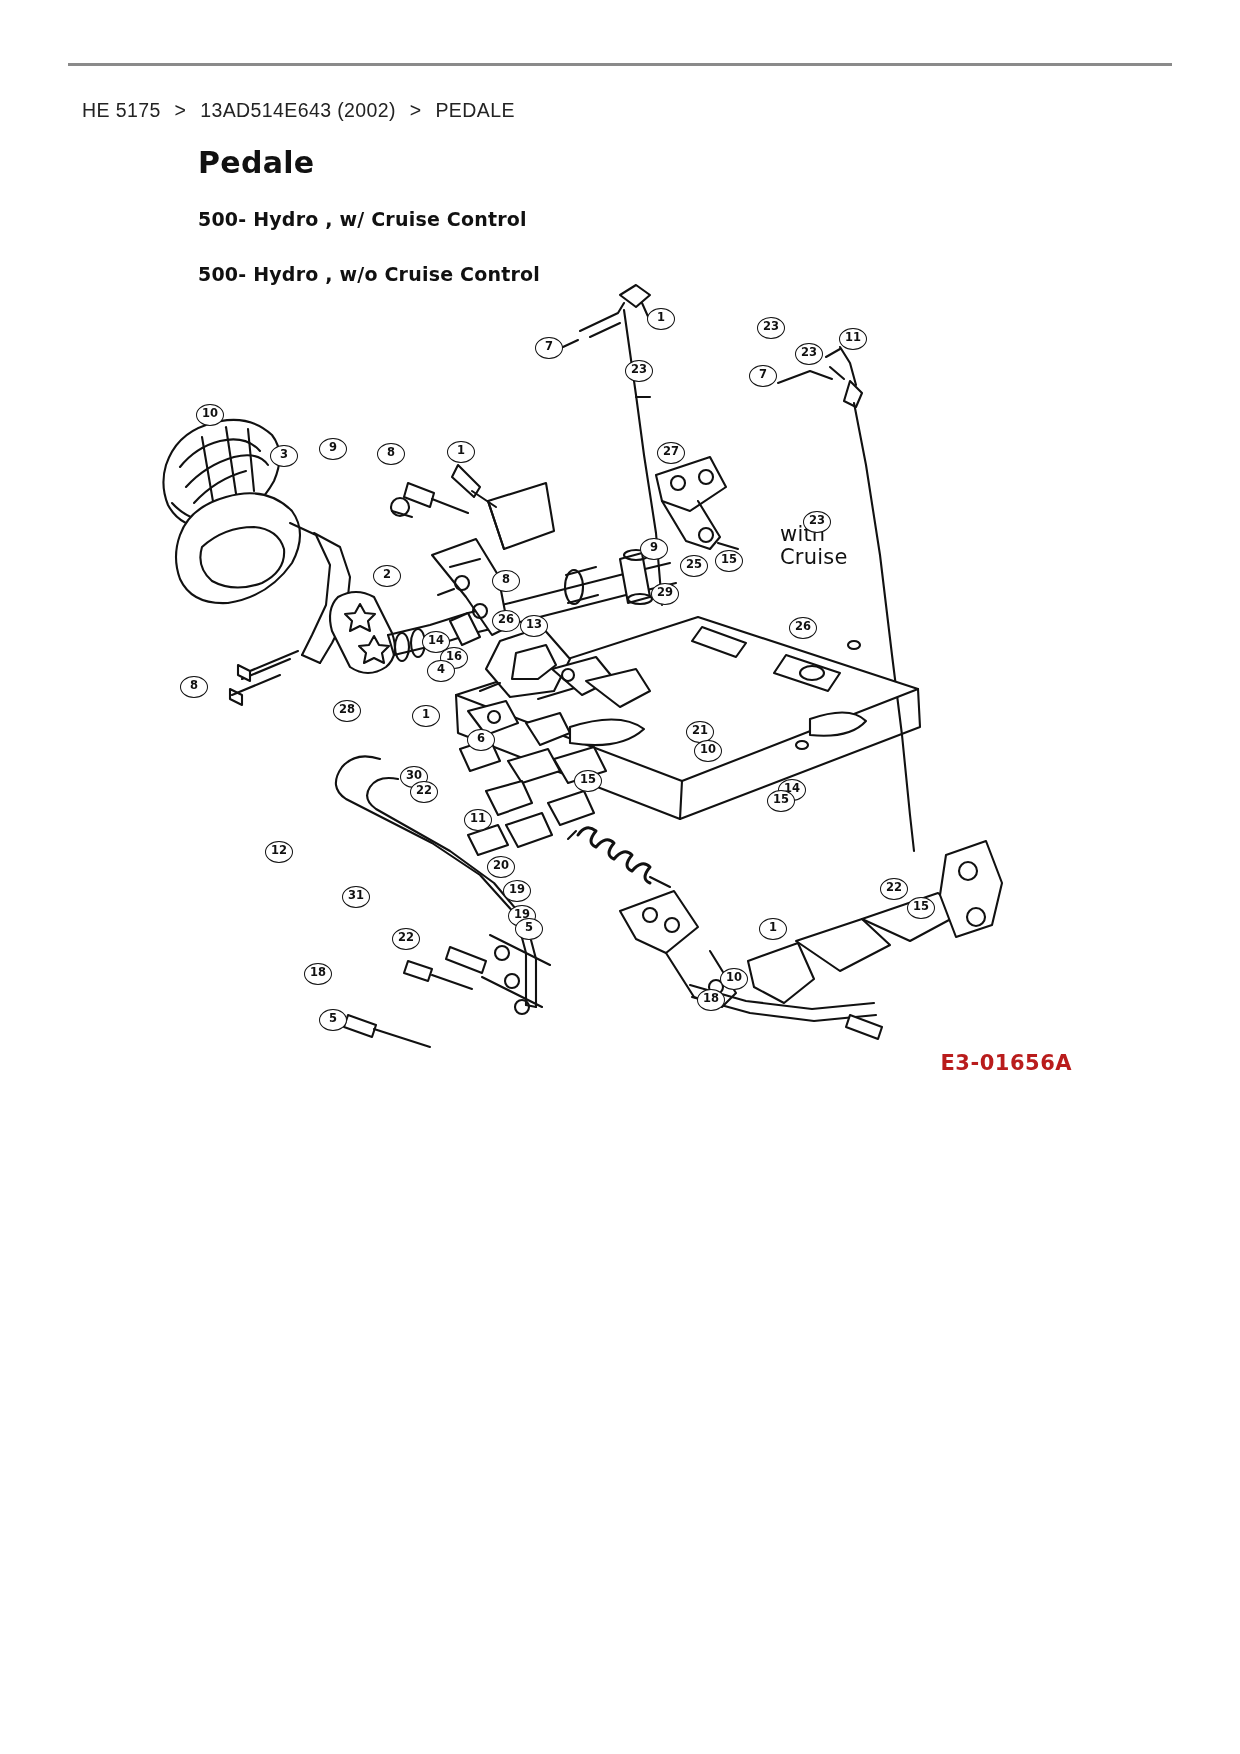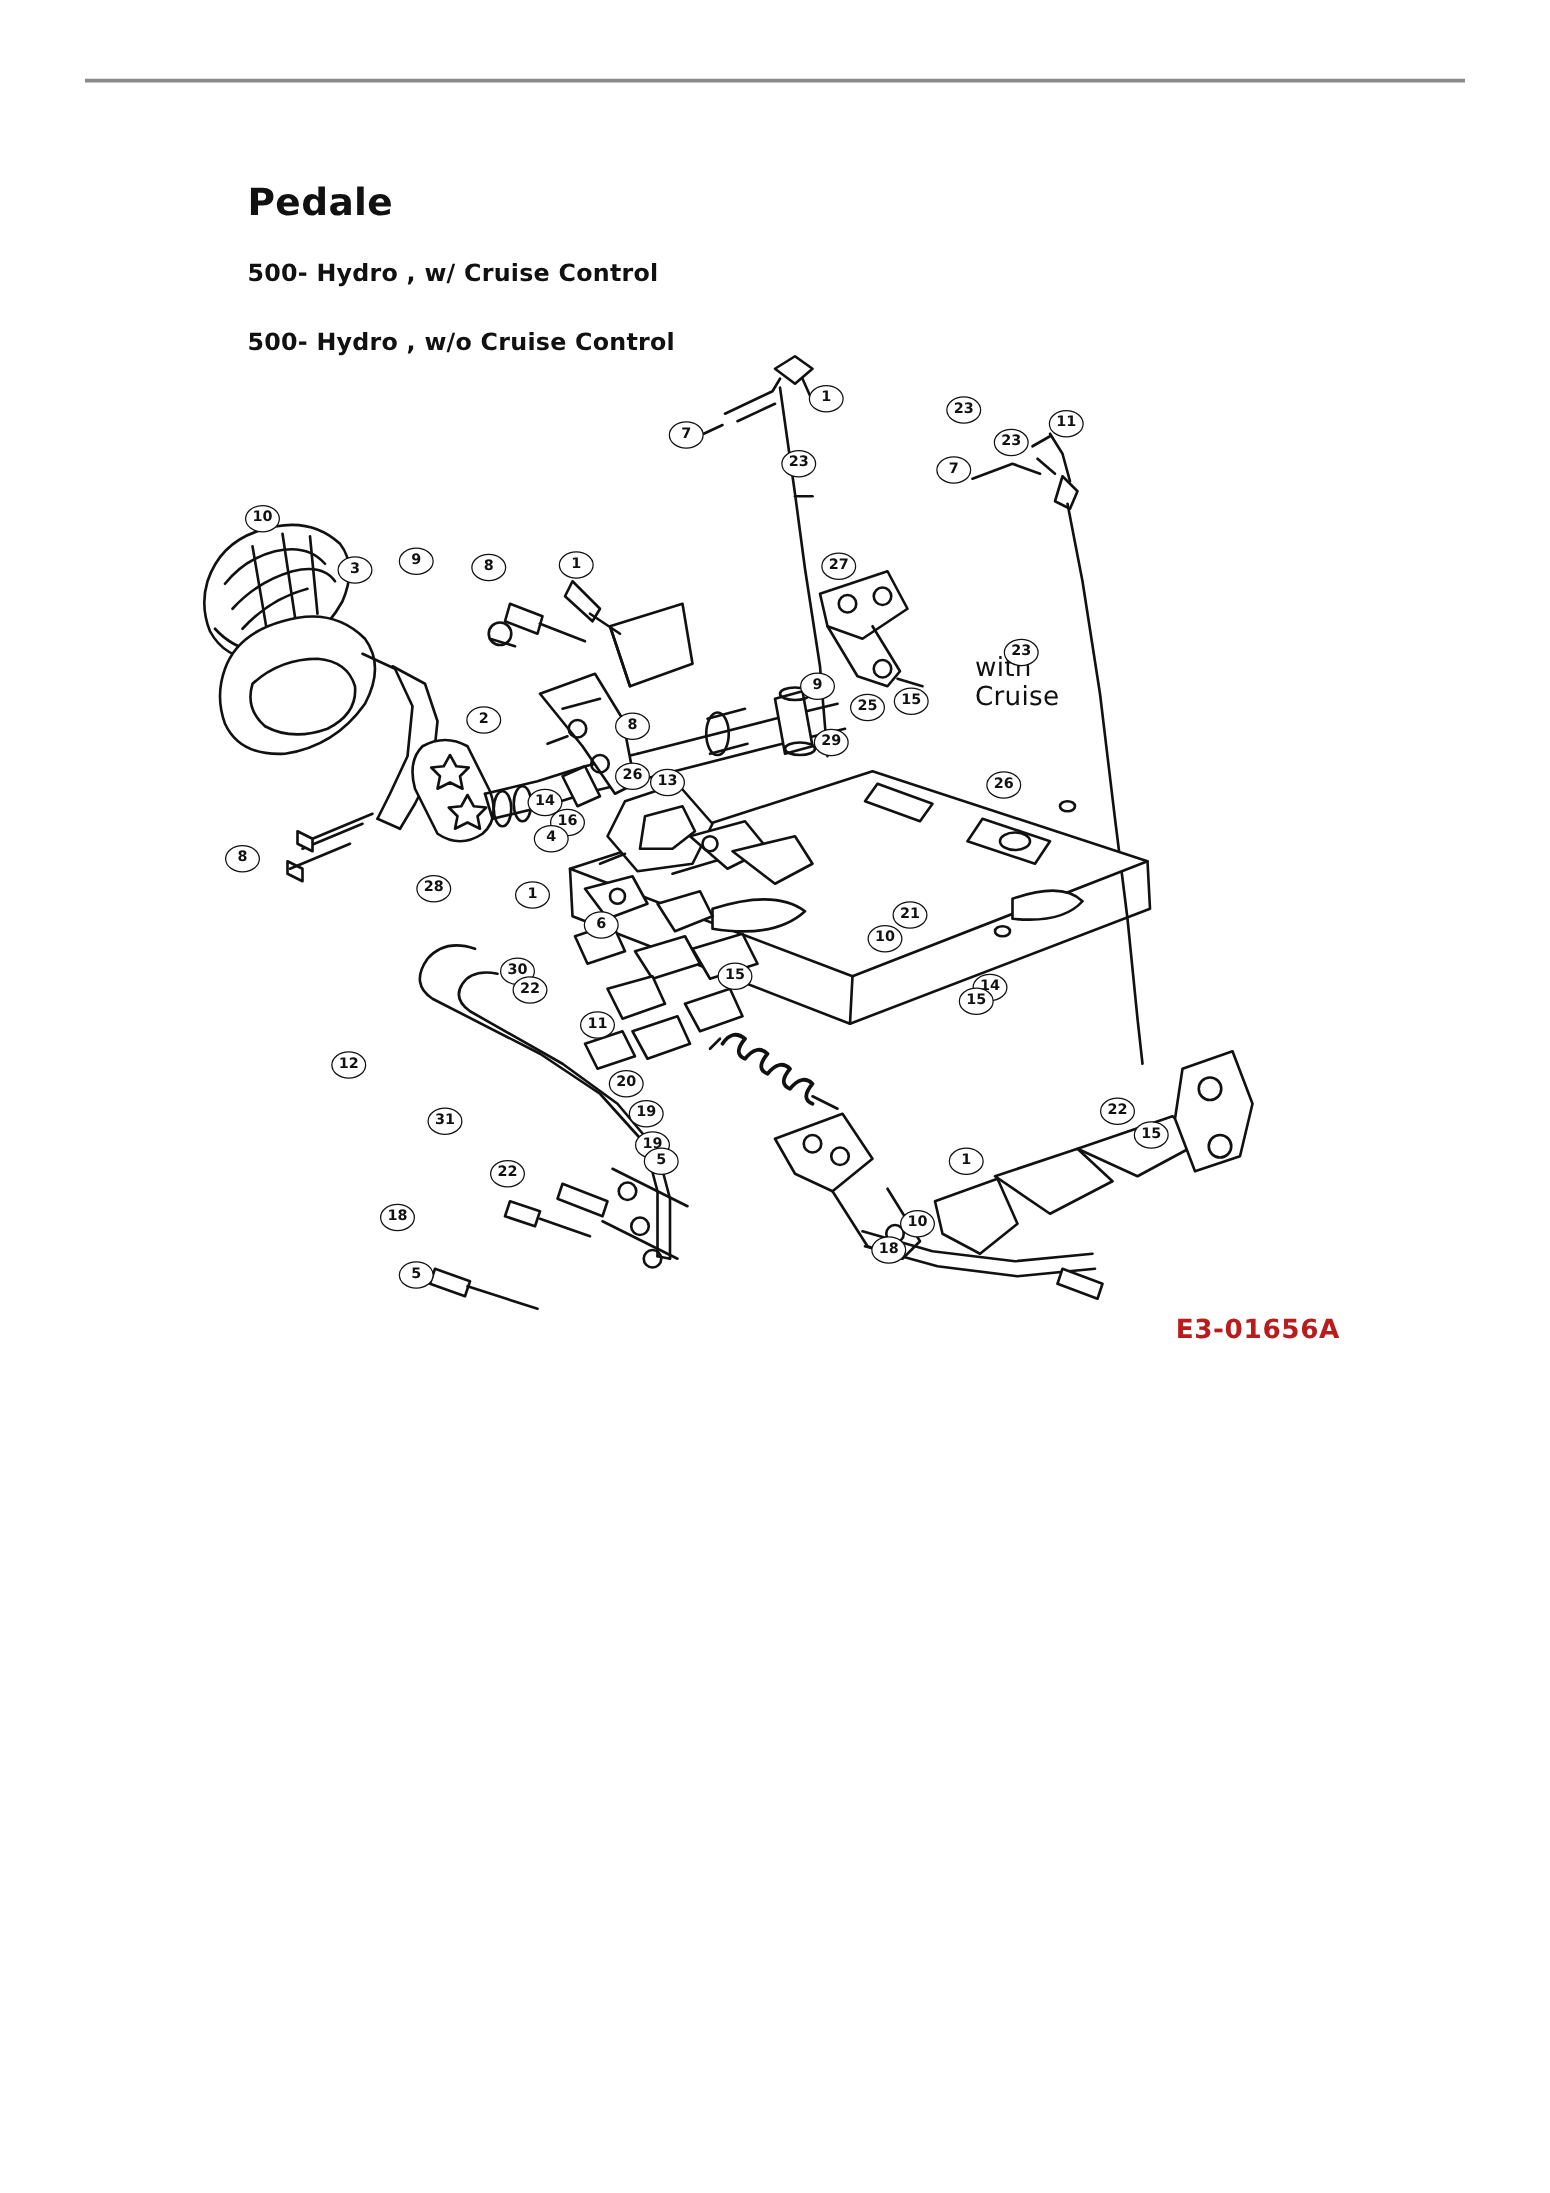--- a/index.html
+++ b/index.html
@@ -114,20 +114,27 @@
     font-weight: bold;
   }
 </style>
 </head>
 <body>
 
 <div class="page">
 
   <div class="top-rule"></div>
 
+  <div class="breadcrumb">
+    <span>HE 5175</span>
+    <span class="sep">&gt;</span>
+    <span>13AD514E643 (2002)</span>
+    <span class="sep">&gt;</span>
+    <span>PEDALE</span>
+  </div>
 
   <div class="diagram-block">
 
     <div class="doc-title">Pedale</div>
     <div class="subtitle-1">500- Hydro ,  w/ Cruise Control</div>
     <div class="subtitle-2">500- Hydro ,  w/o Cruise Control</div>
 
     <svg class="ref-svg" viewBox="0 0 950 960">
       <g fill="none" stroke="#111" stroke-width="2.1" stroke-linejoin="round" stroke-linecap="round">
 
@@ -303,21 +310,21 @@
         <div class="callout" style="left: 652px; top: 492px;">26</div>
         <div class="callout" style="left: 43px; top: 551px;">8</div>
         <div class="callout" style="left: 355px; top: 485px;">26</div>
         <div class="callout" style="left: 383px; top: 490px;">13</div>
         <div class="callout" style="left: 303px; top: 522px;">16</div>
         <div class="callout" style="left: 285px; top: 506px;">14</div>
         <div class="callout" style="left: 290px; top: 535px;">4</div>
         <div class="callout" style="left: 196px; top: 575px;">28</div>
         <div class="callout" style="left: 275px; top: 580px;">1</div>
         <div class="callout" style="left: 330px; top: 604px;">6</div>
-        <div class="callout" style="left: 552px; top: 596px; margin-left: 12px;">21</div>
+        <div class="callout" style="left: 524px; top: 596px; margin-left: 12px;">21</div>
         <div class="callout" style="left: 557px; top: 615px;">10</div>
         <div class="callout" style="left: 263px; top: 641px;">30</div>
         <div class="callout" style="left: 273px; top: 656px;">22</div>
         <div class="callout" style="left: 437px; top: 645px;">15</div>
         <div class="callout" style="left: 641px; top: 654px;">14</div>
         <div class="callout" style="left: 630px; top: 665px;">15</div>
         <div class="callout" style="left: 327px; top: 684px;">11</div>
         <div class="callout" style="left: 128px; top: 716px;">12</div>
         <div class="callout" style="left: 205px; top: 761px;">31</div>
         <div class="callout" style="left: 350px; top: 731px;">20</div>

